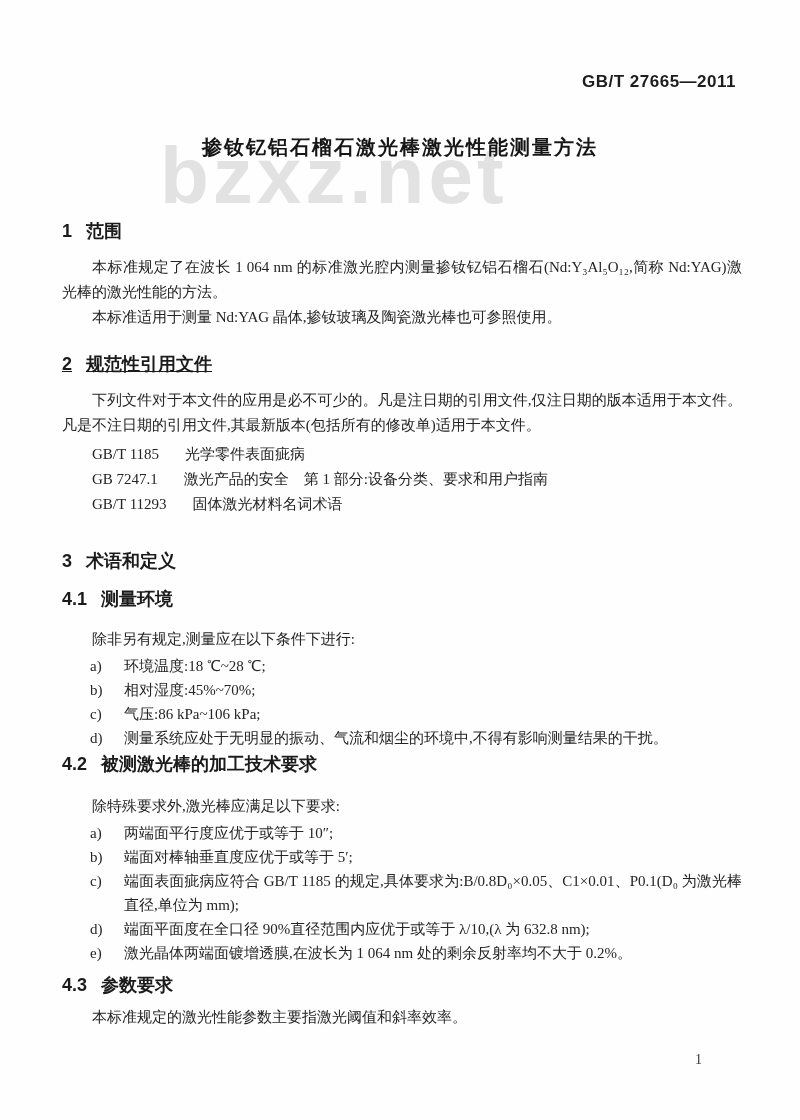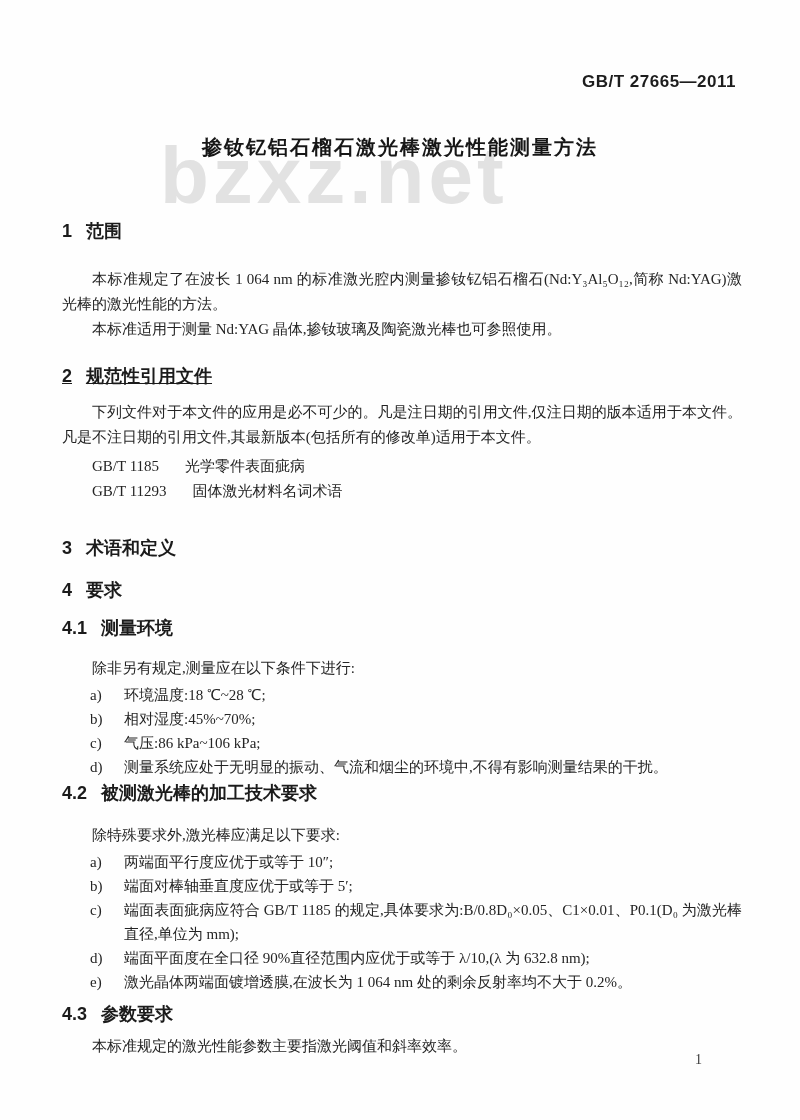--- a/index.html
+++ b/index.html
@@ -33,21 +33,21 @@
     position:absolute;top:205px;left:62px;right:58px;z-index:1;
     font-size:15px;line-height:25px;color:#242424;
   }
   .h2{
     font-family:"Liberation Sans", sans-serif;
     font-weight:700;font-size:18px;line-height:20px;color:#1b1b1b;
   }
   .h2 .num{margin-right:14px;}
   .mt-s1h{margin-top:16px;}
   .para{margin:0;text-indent:2em;text-align:justify;}
-  .mt-s1p{margin-top:26px;}
+  .mt-s1p{margin-top:14px;}
   .mt-s2h{margin-top:24px;text-decoration:underline;}
   .mt-s2p{margin-top:14px;}
   .reflist{margin-top:4px;}
   .refline{padding-left:30px;line-height:25px;}
   .refline .code{margin-right:26px;white-space:nowrap;}
   .mt-s3h{margin-top:34px;}
   .mt-s3p{margin-top:24px;}
   .mt-s4h{margin-top:22px;}
   .mt-s41h{margin-top:18px;}
   .mt-s41p{margin-top:18px;}
@@ -86,31 +86,31 @@
 
     <div class="h2 mt-s2h">
       <span class="num">2</span><span>规范性引用文件</span>
     </div>
     <p class="para mt-s2p">下列文件对于本文件的应用是必不可少的。凡是注日期的引用文件,仅注日期的版本适用于本文件。凡是不注日期的引用文件,其最新版本(包括所有的修改单)适用于本文件。</p>
     <div class="reflist">
       <div class="refline">
         <span class="code">GB/T 1185</span><span>光学零件表面疵病</span>
       </div>
       <div class="refline">
+        <span class="code">GB 7247.1</span><span>激光产品的安全　第 1 部分:设备分类、要求和用户指南</span>
+      </div>
+      <div class="refline">
         <span class="code">GB/T 11293</span><span>固体激光材料名词术语</span>
       </div>
     </div>
 
     <div class="h2 mt-s3h">
       <span class="num">3</span><span>术语和定义</span>
     </div>
 
-    <div class="h2 mt-s4h">
-      <span class="num">4</span><span>要求</span>
-    </div>
 
     <div class="h2 mt-s41h">
       <span class="num">4.1</span><span>测量环境</span>
     </div>
     <p class="para mt-s41p">除非另有规定,测量应在以下条件下进行:</p>
     <div class="items tight">
       <div class="li">
         <span class="lab">a)</span>
           <span class="txt">环境温度:18 ℃~28 ℃;</span>
       </div>

